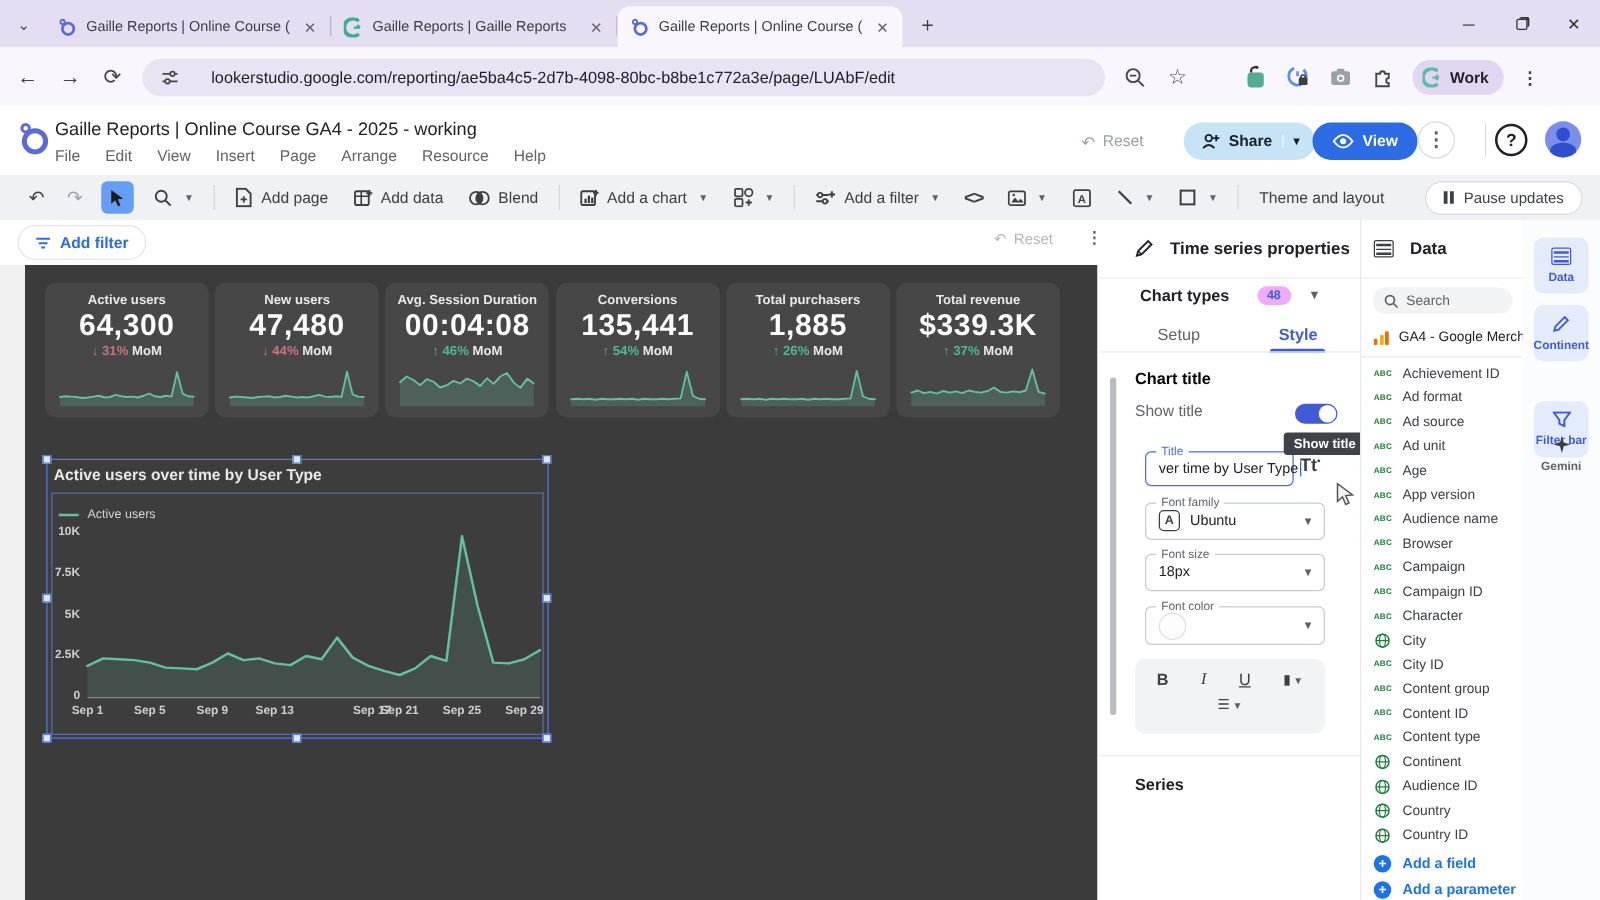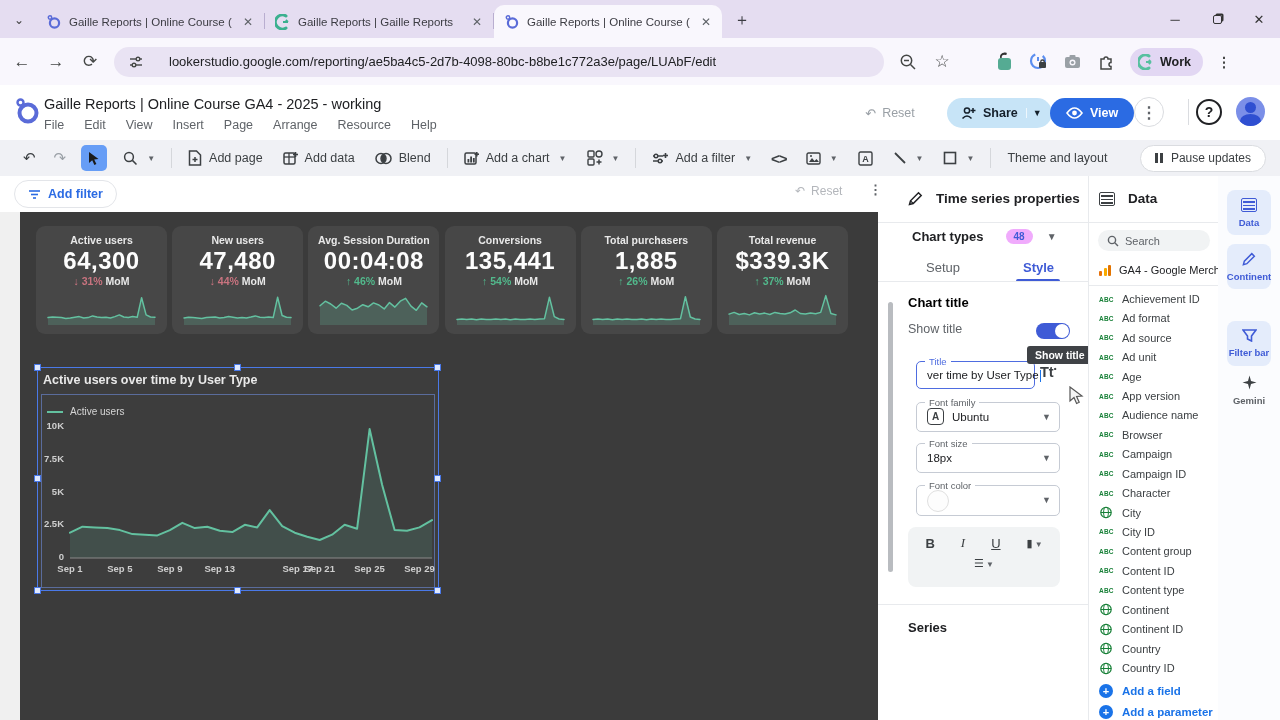--- a/index.html
+++ b/index.html
@@ -698,21 +698,21 @@
             <line x1="1.3" y1="6.5" x2="11.7" y2="6.5" stroke="#188038" stroke-width="1"></line>
           </svg>
           <span>Continent</span>
         </div>
         <div class="fieldrow" style="top: 446.8px;">
           <svg width="13" height="13" viewBox="0 0 13 13" style="width: 14px;">
             <circle cx="6.5" cy="6.5" r="5.2" fill="none" stroke="#188038" stroke-width="1.2"></circle>
             <ellipse cx="6.5" cy="6.5" rx="2.4" ry="5.2" fill="none" stroke="#188038" stroke-width="1"></ellipse>
             <line x1="1.3" y1="6.5" x2="11.7" y2="6.5" stroke="#188038" stroke-width="1"></line>
           </svg>
-          <span>Continent ID</span>
+          <span>Audience ID</span>
         </div>
         <div class="fieldrow" style="top: 466.2px;">
           <svg width="13" height="13" viewBox="0 0 13 13" style="width: 14px;">
             <circle cx="6.5" cy="6.5" r="5.2" fill="none" stroke="#188038" stroke-width="1.2"></circle>
             <ellipse cx="6.5" cy="6.5" rx="2.4" ry="5.2" fill="none" stroke="#188038" stroke-width="1"></ellipse>
             <line x1="1.3" y1="6.5" x2="11.7" y2="6.5" stroke="#188038" stroke-width="1"></line>
           </svg>
           <span>Country</span>
         </div>
         <div class="fieldrow" style="top: 485.6px;">
@@ -744,21 +744,21 @@
             <path d="M1.5 13.5 L2.5 9.8 L10.5 1.8 L13.2 4.5 L5.2 12.5 Z" fill="none" stroke="#3f5bd6" stroke-width="1.6"></path>
           </svg></span>
         <span>Continent</span>
       </div>
       <div class="railchip" style="top: 122px; margin-top: 23px;">
         <span class="ric"><svg width="15" height="13" viewBox="0 0 15 13">
             <path d="M1 1 H14 L9.5 7 V12 L5.5 10 V7 Z" fill="none" stroke="#3f5bd6" stroke-width="1.6"></path>
           </svg></span>
         <span>Filter bar</span>
       </div>
-      <div class="railchip plain" style="top: 192px;">
+      <div class="railchip plain" style="top: 165px;">
         <span class="ric"><svg width="15" height="15" viewBox="0 0 15 15">
             <path d="M7.5 0.5 L9 6 L14.5 7.5 L9 9 L7.5 14.5 L6 9 L0.5 7.5 L6 6 Z" fill="#3c4043"></path>
           </svg></span>
         <span>Gemini</span>
       </div>
     </div>
 
   <svg id="mousecursor" class="abs" width="16" height="20" viewBox="0 0 16 20">
       <path d="M2 1 L2 15 L6 11.5 L8.6 17.5 L11.2 16.3 L8.6 10.5 L14 10 Z" fill="#f5f5f5" stroke="#555" stroke-width="1.2"></path>
     </svg>

